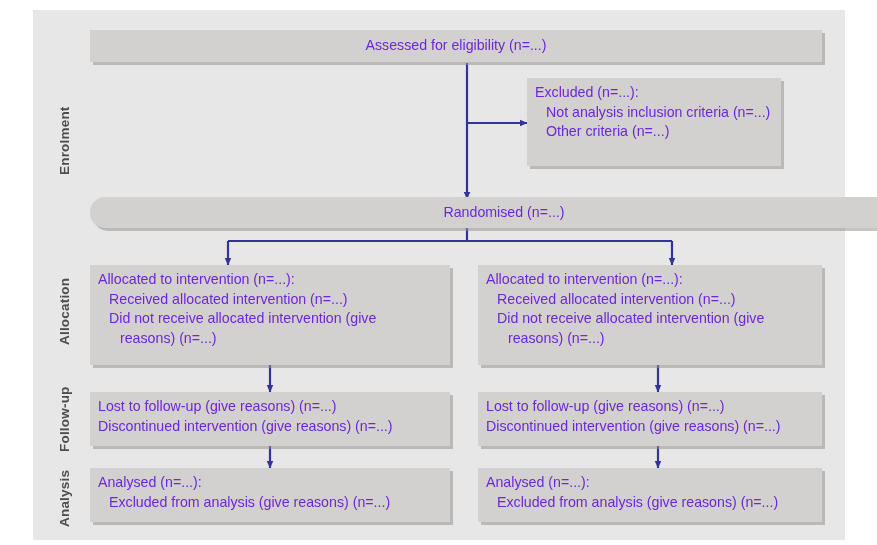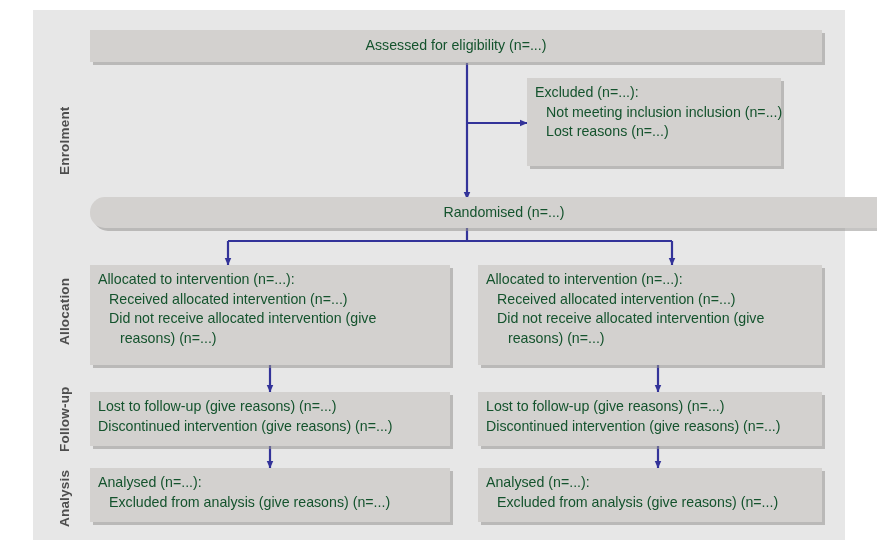--- a/index.html
+++ b/index.html
@@ -33,21 +33,21 @@
     white-space: nowrap;
     transform-origin: 0 0;
     transform: rotate(-90deg);
   }
   
   .box {
     position: absolute;
     background: #d3d1cf;
     box-shadow: 3px 3px 0 0 rgba(150,147,145,0.55);
     box-sizing: border-box;
-    color: #14532d;
+    color: #6d28d9;
     font-size: 14.2px;
     line-height: 19.5px;
     padding: 5px 8px 6px 8px;
   }
   .box.center {
     text-align: center;
     padding-top: 6px;
   }
   .box .ln {
     white-space: nowrap;
@@ -110,22 +110,22 @@
   <div class="stage-label" style="left:57px; top:345px;">Allocation</div>
   <div class="stage-label" style="left:57px; top:452px;">Follow-up</div>
   <div class="stage-label" style="left:57px; top:527px;">Analysis</div>
 
   <div class="box center" style="left:90px; top:30px; width:732px; height:32px;">
     <div class="ln">Assessed for eligibility (n=...)</div>
   </div>
 
   <div class="box" style="left:527px; top:78px; width:254px; height:88px;">
     <div class="ln">Excluded (n=...):</div>
-    <div class="ln ind1">Not meeting inclusion inclusion (n=...)</div>
-    <div class="ln ind1">Lost reasons (n=...)</div>
+    <div class="ln ind1">Not analysis inclusion criteria (n=...)</div>
+    <div class="ln ind1">Other criteria (n=...)</div>
   </div>
 
   <div class="box center" style="left:90px; top:197px; width:828px; height:31px;border-radius:15px;">
     <div class="ln">Randomised (n=...)</div>
   </div>
 
   <div class="box" style="left:90px; top:265px; width:360px; height:100px;">
     <div class="ln">Allocated to intervention (n=...):</div>
     <div class="ln ind1">Received allocated intervention (n=...)</div>
     <div class="ln ind1">Did not receive allocated intervention (give</div>

